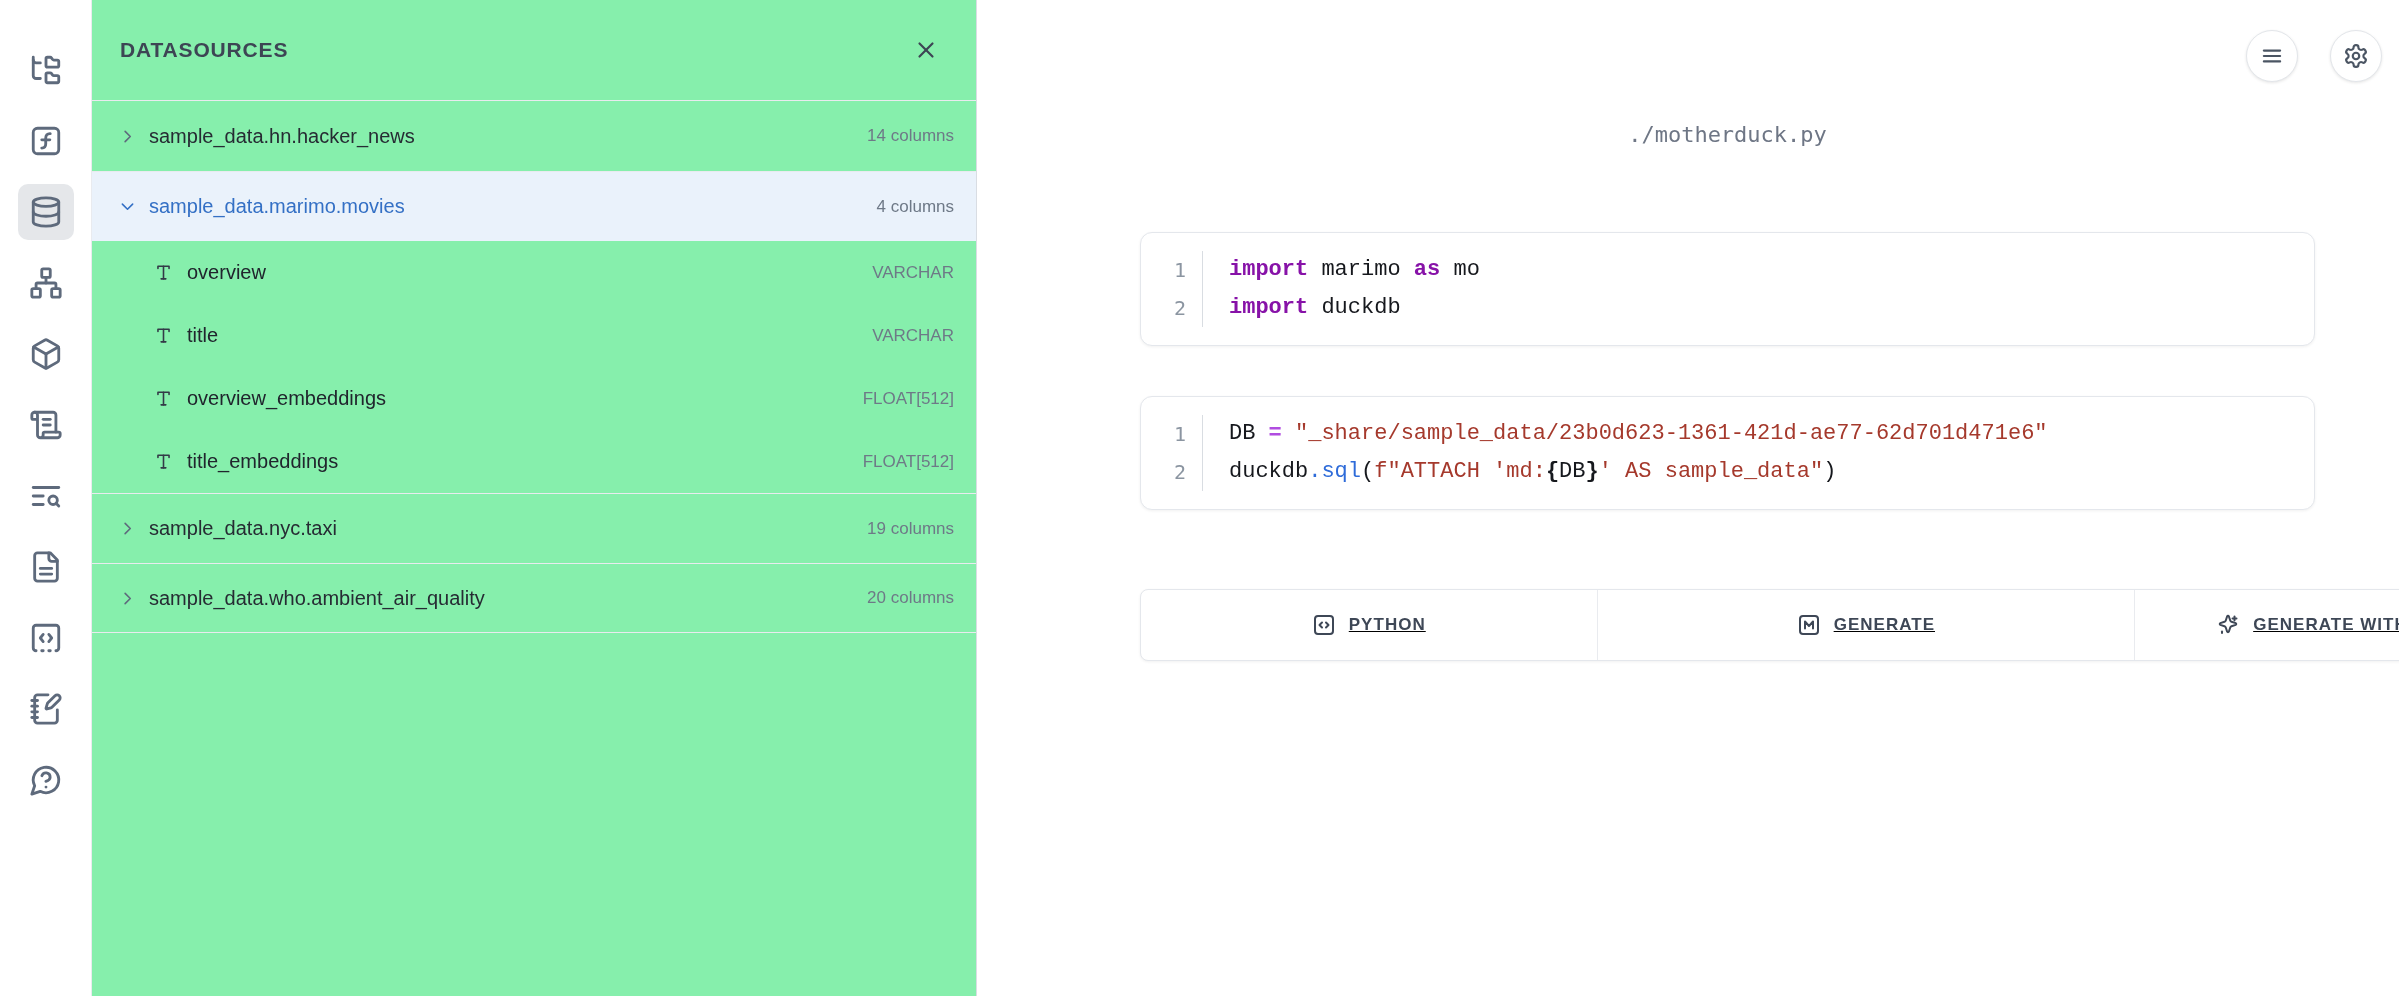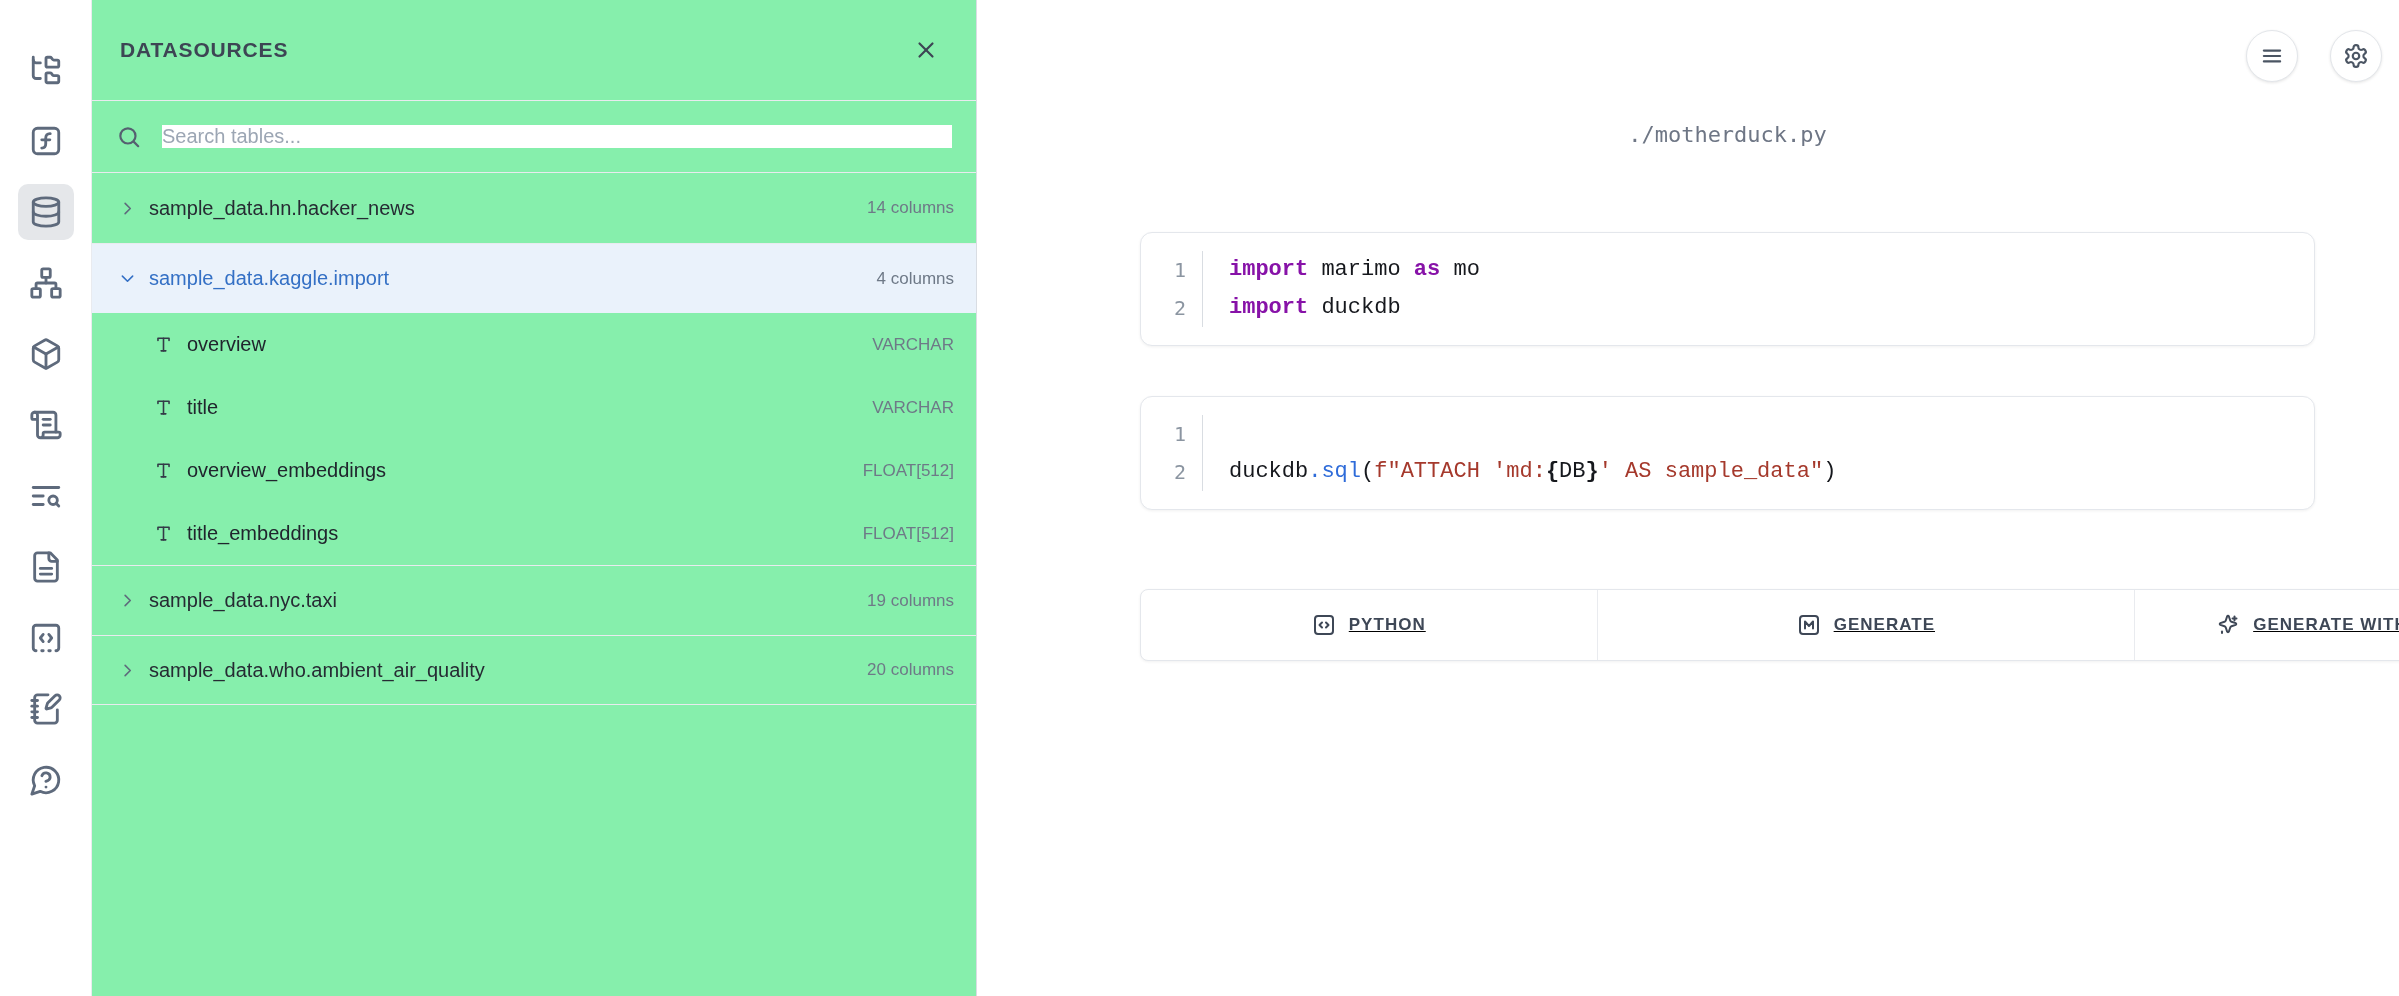--- a/index.html
+++ b/index.html
@@ -313,39 +313,33 @@
 
 <div class="panel">
   <div class="panel-header">
     <span class="panel-title">DATASOURCES</span>
     <button class="close-btn">
       <svg>
           <use href="#i-x"></use>
         </svg>
     </button>
   </div>
-  <div class="search-row">
-    <svg>
-        <use href="#i-search"></use>
-      </svg>
-    <input class="search-input" type="text" placeholder="Search tables..." style="">
-  </div>
   <div class="table-list">
       <div class="table-row">
     <svg>
           <use href="#i-chevron-right"></use>
         </svg>
     <span class="t-name">sample_data.hn.hacker_news</span>
     <span class="t-meta">14 columns</span>
   </div>
       <div class="table-row selected">
     <svg>
           <use href="#i-chevron-down"></use>
         </svg>
-    <span class="t-name">sample_data.kaggle.import</span>
+    <span class="t-name">sample_data.marimo.movies</span>
     <span class="t-meta">4 columns</span>
   </div>
       <div class="column-row">
     <svg>
           <use href="#i-type"></use>
         </svg>
     <span class="c-name">overview</span>
     <span class="c-type">VARCHAR</span>
   </div>
       <div class="column-row">
@@ -410,20 +404,21 @@
           <div class="code-line">
     <div class="ln">2</div>
     <div class="code"><span class="tok-kw">import</span><span class="tok-pl"> duckdb</span></div>
   </div>
         </div>
   </div>
       <div class="cell">
     <div class="cell-lines">
           <div class="code-line">
     <div class="ln">1</div>
+    <div class="code"><span class="tok-pl">DB </span><span class="tok-op">=</span><span class="tok-pl"> </span><span class="tok-str">"_share/sample_data/23b0d623-1361-421d-ae77-62d701d471e6"</span></div>
   </div>
           <div class="code-line">
     <div class="ln">2</div>
     <div class="code"><span class="tok-pl">duckdb</span><span class="tok-fn">.sql</span><span class="tok-pl">(</span><span class="tok-str">f"ATTACH 'md:</span><span class="tok-br">{</span><span class="tok-pl">DB</span><span class="tok-br">}</span><span class="tok-str">' AS sample_data"</span><span class="tok-pl">)</span></div>
   </div>
         </div>
   </div>
     </div>
   <div class="add-bar">
       <button class="add-btn">

